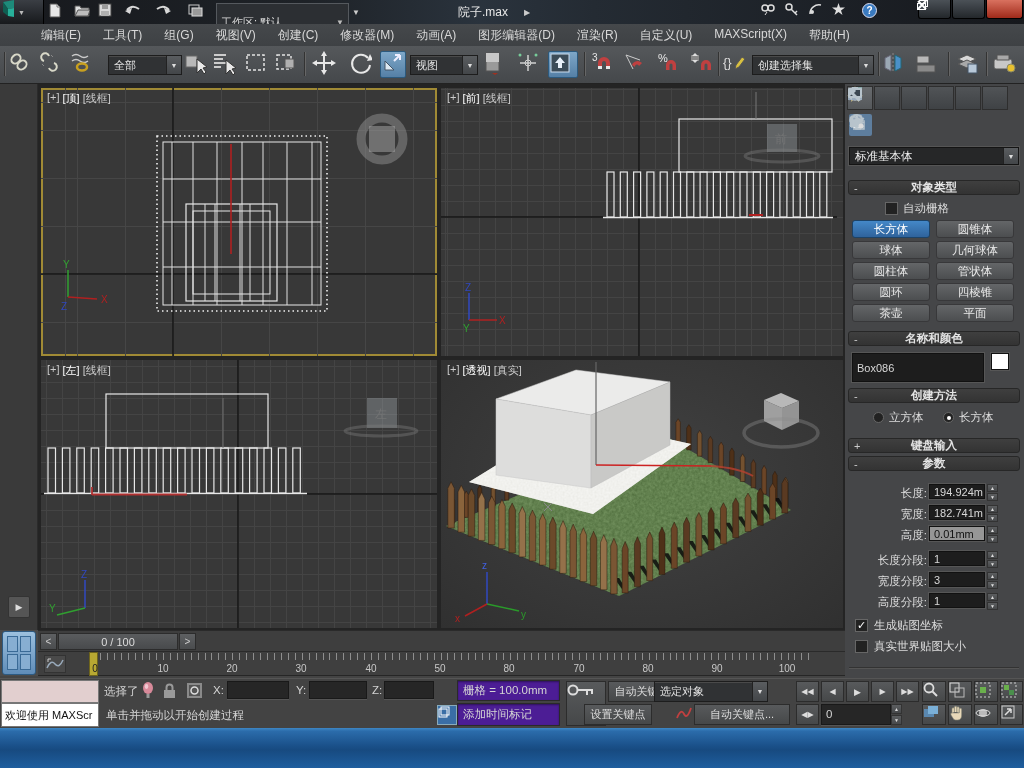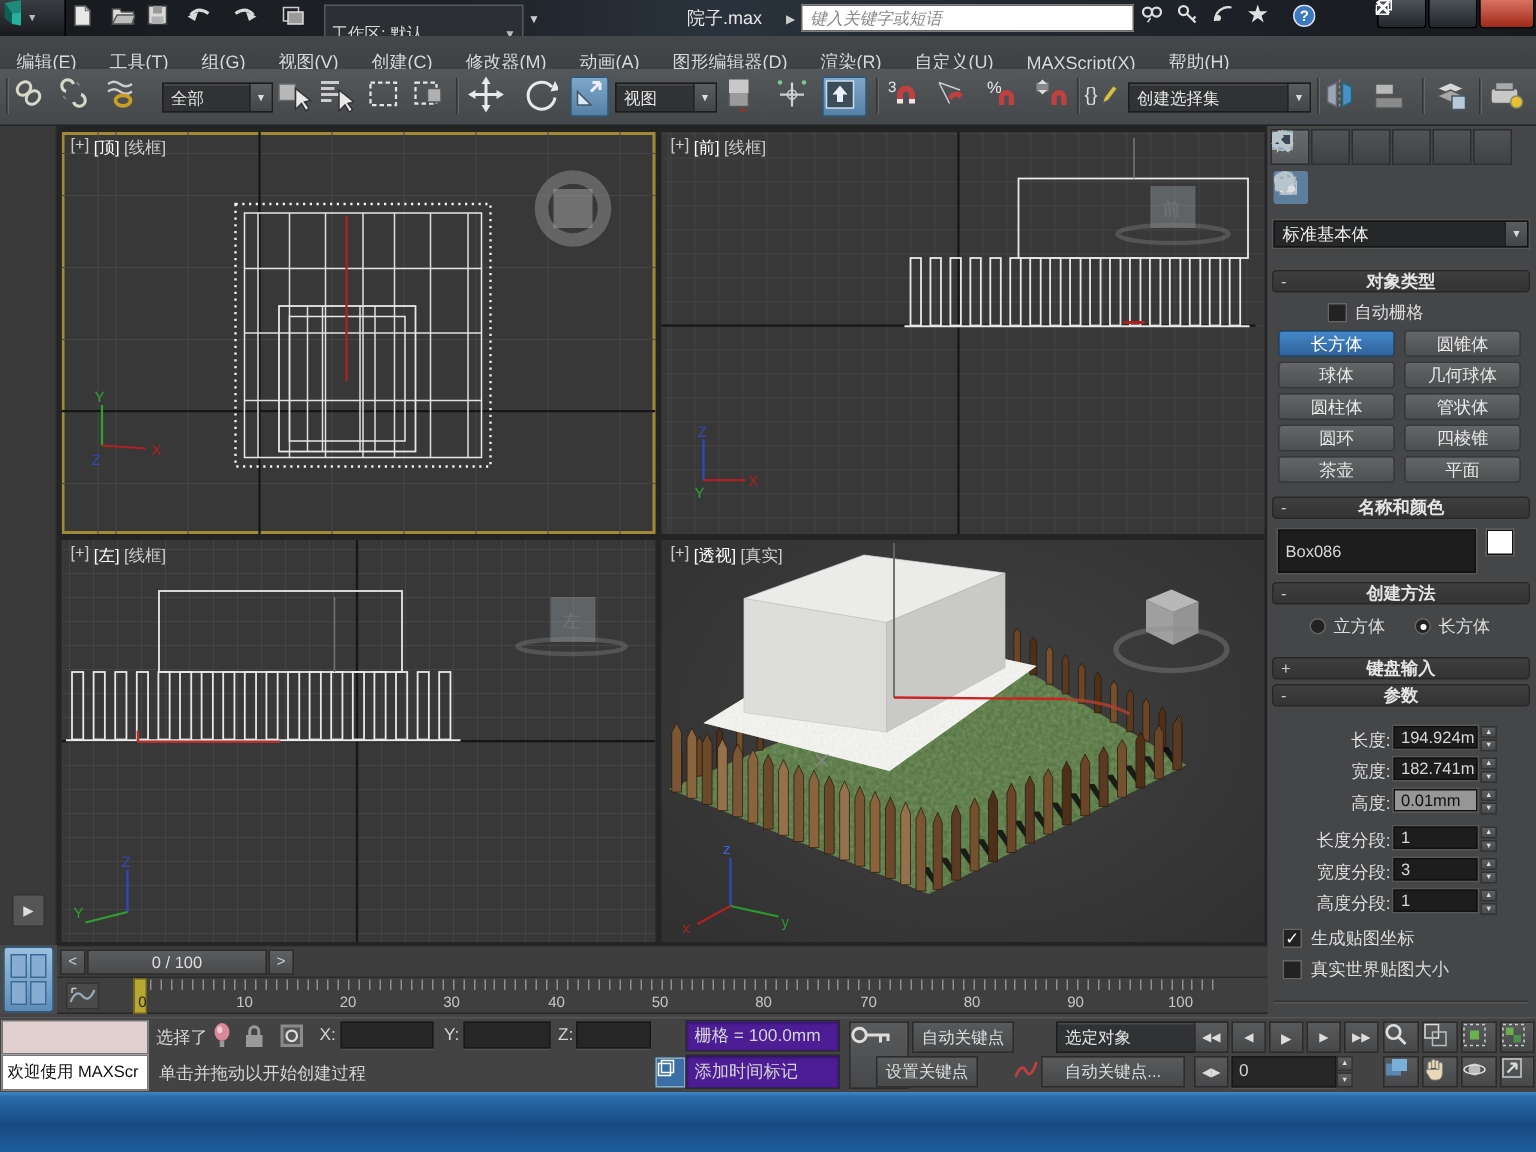--- a/index.html
+++ b/index.html
@@ -15,21 +15,21 @@
 #wsdrop{left:352px;top:8px;color:#ccc;font-size:8px}
 #doc-title{left:408px;top:4px;width:150px;color:#e8e8e8;font-size:12px;text-align:center}
 #ic-arrow{left:524px;top:8px;color:#ccc;font-size:8px}
 #searchbox{left:534px;top:3px;width:222px;height:18px;background:#fff;border:1px solid #6a6a6a;color:#888;font-size:11px;font-style:italic;display:flex;align-items:center;padding:0 5px}
 .icicon{top:3px;height:18px;display:flex;align-items:center;justify-content:center;color:#d8d8d8}
 #winbtns{left:917px;top:0;height:19px;display:flex}
 .winbtn{width:33px;height:19px;border:1px solid #000;border-top:none;background:linear-gradient(#5a6océ... )}
 .winbtn{background:linear-gradient(#4b5157,#23272b);color:#eee;font-size:10px;display:flex;align-items:center;justify-content:center;border-radius:0 0 3px 3px;margin-left:1px}
 #closebtn{width:37px;background:linear-gradient(#d9715f,#a02a1a);}
 
-#menubar{left:0;top:24px;width:1024px;height:36px;background:linear-gradient(#45484b,#3a3d40);border-bottom:1px solid #2a2a2a;display:flex;align-items:center;gap:0}
+#menubar{left:0;top:24px;width:1024px;height:36px;background:linear-gradient(#45484b,#3a3d40);border-bottom:1px solid #2a2a2a;display:flex;align-items:flex-start;padding-left:30px;gap:0}
 .menu-item{color:#d8d8d8;font-size:12px;padding:3px 11px}
 
 #toolbar{left:0;top:46px;width:1024px;height:38px;background:linear-gradient(#55585b,#45484b);border-bottom:1px solid #222}
 .tbtn{top:5px;width:26px;height:27px;display:flex;align-items:center;justify-content:center}
 .tsep{top:6px;width:1px;height:24px;background:#333;box-shadow:1px 0 0 #666}
 .tcombo{top:9px;height:20px;background:#303234;border:1px solid #1d1d1d;box-shadow:inset 0 1px 0 #4a4a4a;color:#e4e4e4;font-size:11px;display:flex;align-items:center;padding-left:5px}
 .tcombo .arrow{margin-left:auto;width:15px;height:100%;background:linear-gradient(#5a5d60,#434649);border-left:1px solid #222;display:flex;align-items:center;justify-content:center;font-size:7px;color:#ddd}
 .hl{background:linear-gradient(#7ea7c8,#5580a6);border:1px solid #2c5a7e;border-radius:2px}
 
 #leftstrip{left:0;top:84px;width:38px;height:546px;background:#3a3a3a;border-right:1px solid #2b2b2b}
@@ -139,23 +139,20 @@
           <rect x="4" y="5" width="10" height="8" fill="#9a9a9a" stroke="#ddd"></rect>
         </svg>
       </div>
     <div id="workspace" class="abs">
         <span>工作区: 默认</span>
         <span class="arrow">▼</span>
       </div>
     <div id="wsdrop" class="abs">▼</div>
     <div id="doc-title" class="abs">院子.max</div>
     <div id="ic-arrow" class="abs">▶</div>
-    <div id="searchbox" class="abs">
-        <span>键入关键字或短语</span>
-      </div>
     <div class="icicon abs" style="left:761px;width:20px">
         <svg width="14" height="12">
           <circle cx="4" cy="5" r="3" fill="none" stroke="#ddd" stroke-width="1.5"></circle>
           <circle cx="10" cy="5" r="3" fill="none" stroke="#ddd" stroke-width="1.5"></circle>
           <line x1="6" y1="9" x2="4" y2="12" stroke="#ddd"></line>
         </svg>
       </div>
     <div class="icicon abs" style="left:785px;width:18px">
         <svg width="14" height="14">
           <circle cx="4" cy="4" r="3" fill="none" stroke="#ddd" stroke-width="1.5"></circle>
@@ -1022,21 +1019,21 @@
     <div class="sbtn abs" style="left:566px;top:2px;width:40px;height:45px">
         <svg width="28" height="16">
           <circle cx="6" cy="8" r="4.5" fill="none" stroke="#ddd" stroke-width="2"></circle>
           <line x1="10" y1="8" x2="26" y2="8" stroke="#ddd" stroke-width="2"></line>
           <line x1="20" y1="8" x2="20" y2="13" stroke="#ddd" stroke-width="2"></line>
           <line x1="25" y1="8" x2="25" y2="12" stroke="#ddd" stroke-width="2"></line>
         </svg>
       </div>
     <div class="sbtn abs stext" style="left:608px;top:2px;width:68px;height:21px;font-size:11px">自动关键点</div>
     <div class="sbtn abs stext" style="left:584px;top:25px;width:68px;height:21px;font-size:11px">设置关键点</div>
-    <div class="tcombo abs" style="left:704px;top:2px;width:114px;height:21px">
+    <div class="tcombo abs" style="left:654px;top:2px;width:114px;height:21px">
         <span>选定对象</span>
         <span class="arrow">▼</span>
       </div>
     <div class="abs" style="left:676px;top:27px">
         <svg width="16" height="16">
           <path d="M1 12 q4 -10 7 -4 t7 -6" fill="none" stroke="#c04040" stroke-width="1.8"></path>
         </svg>
       </div>
     <div class="sbtn abs stext" style="left:694px;top:25px;width:96px;height:21px;font-size:11px">自动关键点...</div>
     <div class="sbtn abs" style="left:796px;top:2px;width:23px;height:21px;font-size:8px">◀◀</div>

